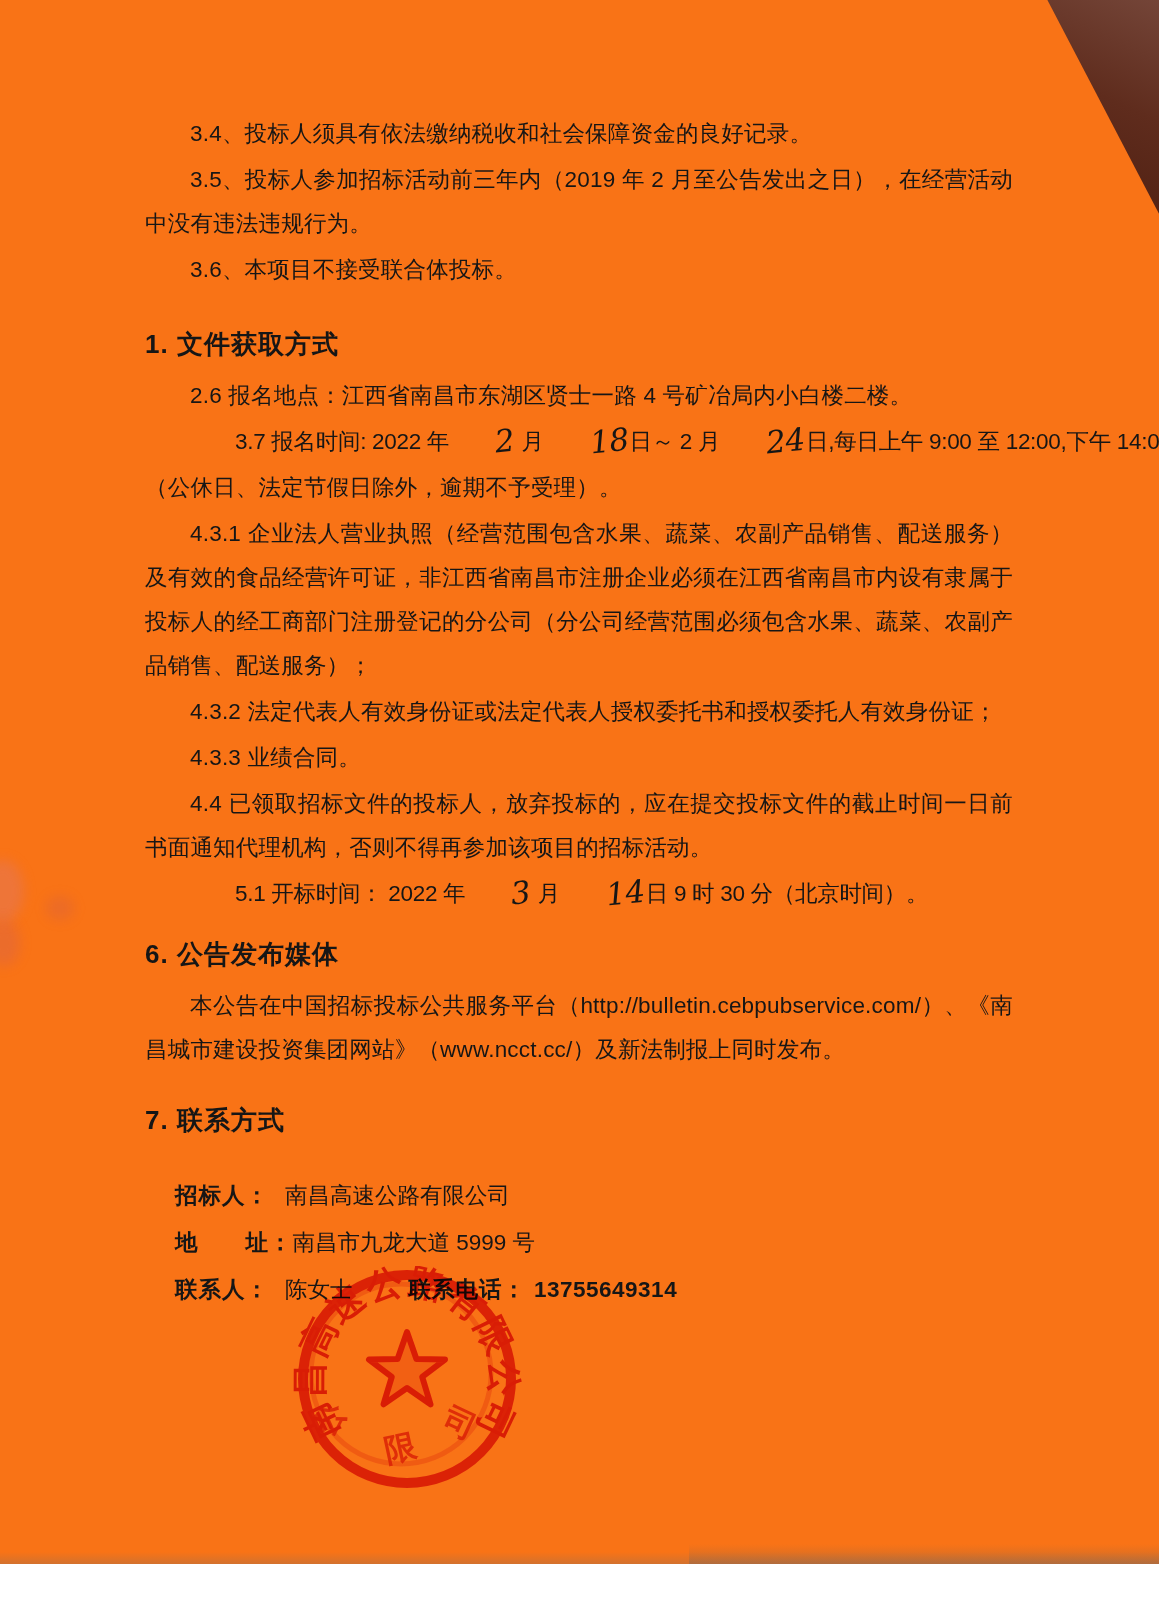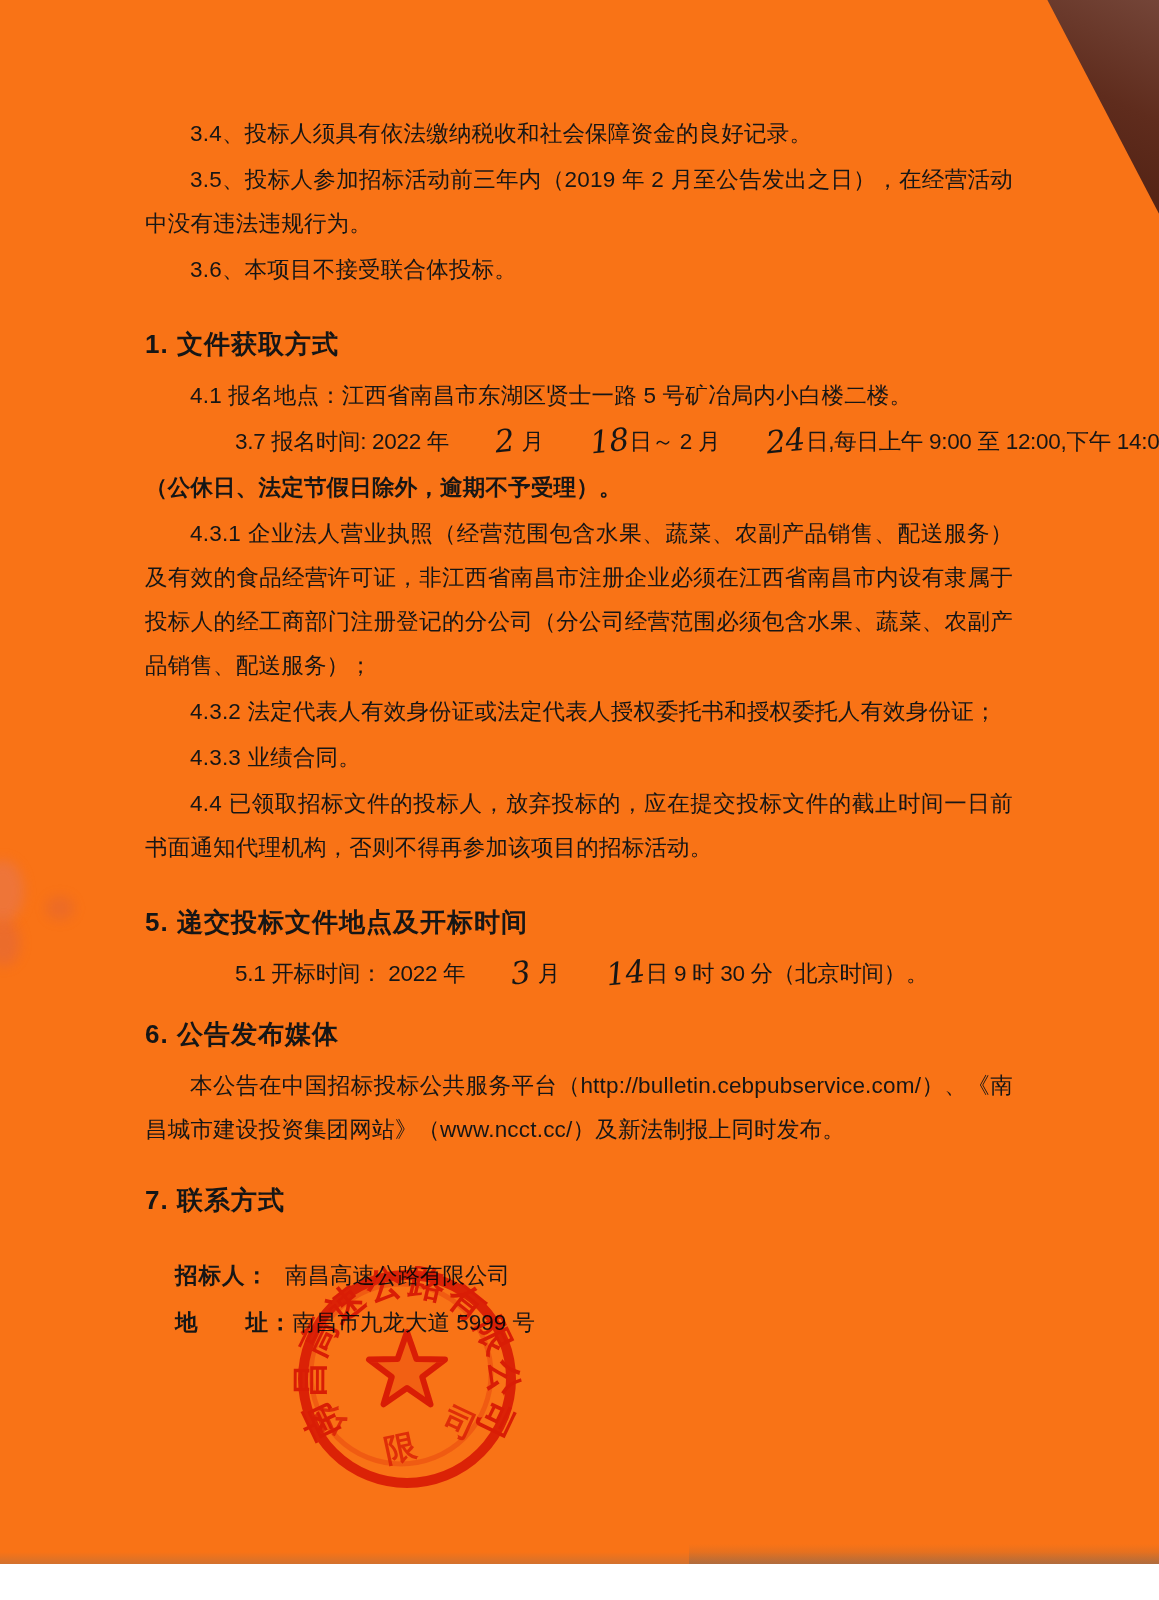--- a/index.html
+++ b/index.html
@@ -16,21 +16,21 @@
   }
   .para{
     margin:0 0 2px 0;
     font-size:22.5px;
     line-height:44px;
     text-align:justify;
     text-indent:45px;
     font-weight:500;
     letter-spacing:0.2px;
   }
-  .noindent{text-indent:0;font-weight:bold;}
+  .noindent{text-indent:0;}
   .nowrap{white-space:nowrap;letter-spacing:-0.3px;text-align:left;}
   .heading{
     font-size:26px;font-weight:700;line-height:44px;
     margin:30px 0 8px 0;letter-spacing:1px;
   }
   .heading-tight{margin-top:16px;}
   .heading-loose{margin-top:26px;margin-bottom:12px;}
   .hand{
     font-family:"DejaVu Serif", serif;
     font-style:italic;font-weight:500;
@@ -84,49 +84,54 @@
   <div class="smudge smudge-3"></div>
 
   <div class="content">
 
     <p class="para">3.4、投标人须具有依法缴纳税收和社会保障资金的良好记录。</p>
     <p class="para">3.5、投标人参加招标活动前三年内（2019 年 2 月至公告发出之日），在经营活动中没有违法违规行为。</p>
     <p class="para">3.6、本项目不接受联合体投标。</p>
 
     <h2 class="heading">1.  文件获取方式</h2>
 
-    <p class="para">4.1  报名地点：江西省南昌市东湖区贤士一路 5 号矿冶局内小白楼二楼。</p>
+    <p class="para">2.6  报名地点：江西省南昌市东湖区贤士一路 4 号矿冶局内小白楼二楼。</p>
 
     <p class="para nowrap"><span style="display:inline-block;width:45px;"></span><span>3.7  报名时间: 2022 年</span><span class="hand">2</span><span> 月</span><span class="hand">18</span><span>日～ 2 月</span><span class="hand">24</span><span>日,每日上午 9:00 至 12:00,下午 14:00 至 17:00</span></p>
     <p class="para noindent">（公休日、法定节假日除外，逾期不予受理）。</p>
 
     <p class="para">4.3.1  企业法人营业执照（经营范围包含水果、蔬菜、农副产品销售、配送服务）及有效的食品经营许可证，非江西省南昌市注册企业必须在江西省南昌市内设有隶属于投标人的经工商部门注册登记的分公司（分公司经营范围必须包含水果、蔬菜、农副产品销售、配送服务）；</p>
     <p class="para">4.3.2 法定代表人有效身份证或法定代表人授权委托书和授权委托人有效身份证；</p>
     <p class="para">4.3.3 业绩合同。</p>
     <p class="para">4.4  已领取招标文件的投标人，放弃投标的，应在提交投标文件的截止时间一日前书面通知代理机构，否则不得再参加该项目的招标活动。</p>
 
-    <h2 class="heading">5.  递交投标文件地点及开标时间</h2>
 
     <p class="para nowrap"><span style="display:inline-block;width:45px;"></span><span>5.1  开标时间： 2022 年</span><span class="hand">3</span><span> 月</span><span class="hand">14</span><span>日  9  时 30 分（北京时间）。</span></p>
 
 
     <h2 class="heading heading-tight">6.  公告发布媒体</h2>
 
     <p class="para">本公告在中国招标投标公共服务平台（http://bulletin.cebpubservice.com/）、《南昌城市建设投资集团网站》（www.ncct.cc/）及新法制报上同时发布。</p>
 
     <h2 class="heading heading-loose">7.  联系方式</h2>
 
     <div class="contacts">
       <div class="contact-row">
         <span class="contact-label">招标人：</span>
         <span class="contact-value">南昌高速公路有限公司</span>
       </div>
       <div class="contact-row">
         <span class="contact-label">地　　址：</span>
         <span class="contact-value">南昌市九龙大道 5999 号</span>
+      </div>
+      <div class="contact-row">
+        <span class="contact-label">联系人：</span>
+        <span class="contact-value">陈女士</span>
+        <span class="phone-label">联系电话：</span>
+        <span class="phone-value">13755649314</span>
       </div>
     </div>
 
   </div>
 
   <svg class="stamp" viewBox="0 0 236 230" xmlns="http://www.w3.org/2000/svg" xmlns:xlink="http://www.w3.org/1999/xlink">
 
     <circle cx="112" cy="108" r="90" fill="none" stroke="#dd2f23" stroke-width="5" opacity="0.28"></circle>
 
     <circle cx="118" cy="113" r="104" fill="none" stroke="#dd2f23" stroke-width="10" opacity="0.95"></circle>

